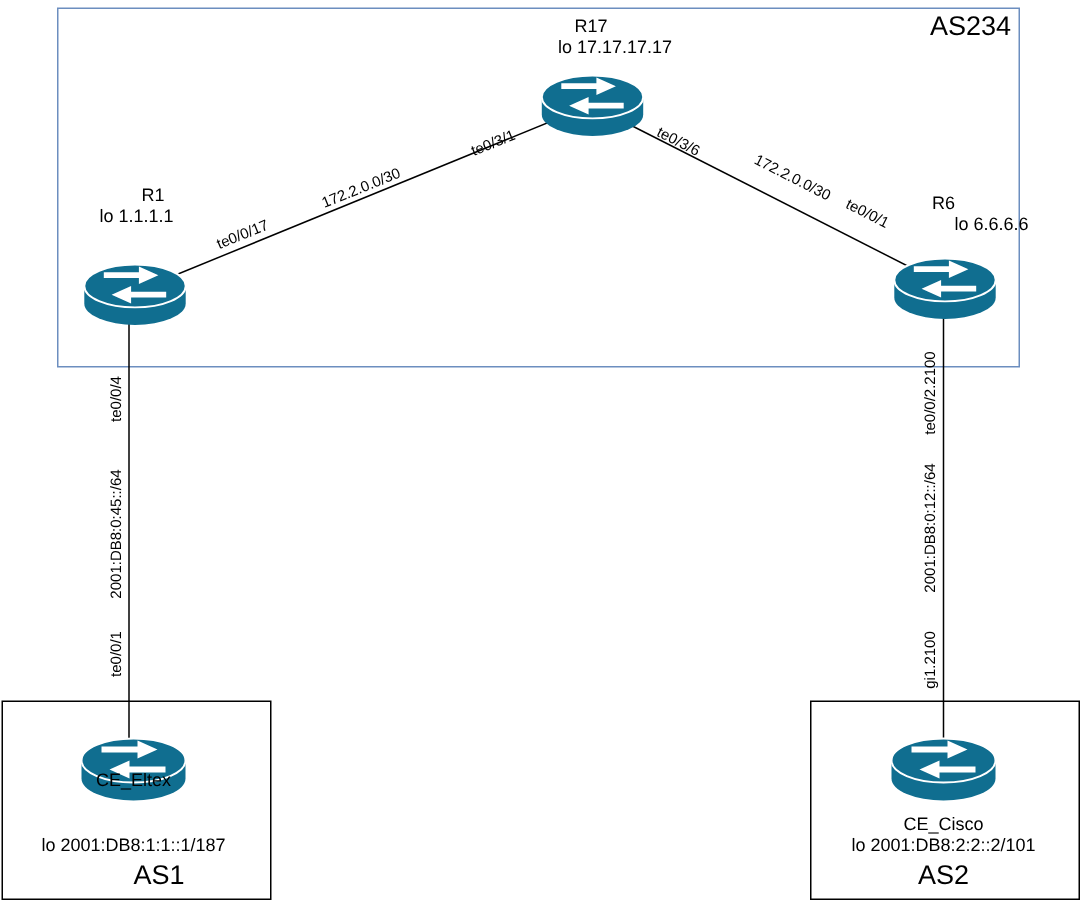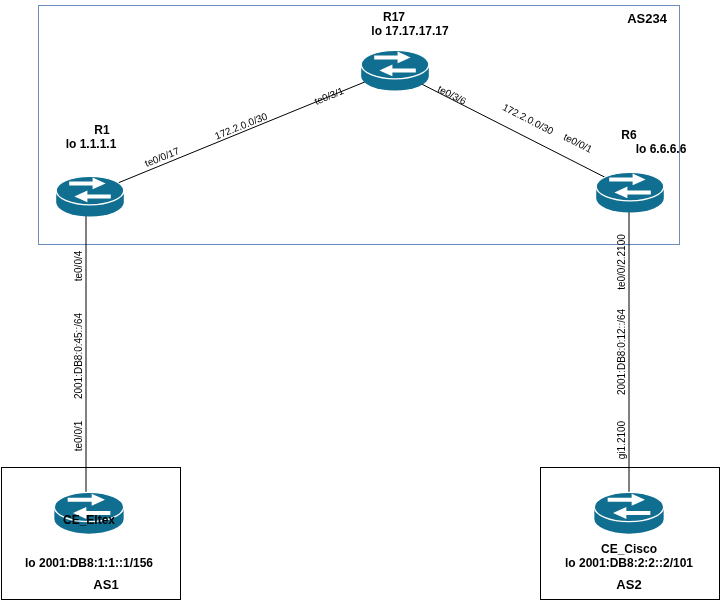--- a/index.html
+++ b/index.html
@@ -14,24 +14,24 @@
 
   .wires { position:absolute; left:0; top:0; z-index:2; }
   .wires line { stroke: var(--link-color,#000); stroke-width:1; }
 
   .router { position:absolute; z-index:3; }
   .router svg { display:block; }
   .router-top  { fill: var(--router-fill,#106e90); stroke:#fff; stroke-width:2; }
   .router-body { fill: var(--router-fill,#106e90); }
   .router-arrow{ fill:#fff; }
 
-  .lbl { position:absolute; z-index:4; transform:translate(-50%,-50%); white-space:nowrap; text-align:center;font-weight:bold; }
+  .lbl { position:absolute; z-index:4; transform:translate(-50%,-50%); white-space:nowrap; text-align:center; }
   .name-lbl { font-size:12px; }
   .lo-lbl   { font-size:12px; }
-  .as-lbl   { font-size:13px; }
+  .as-lbl   { font-size:18px; }
   .llbl { position:absolute; z-index:4; font-size:10px; white-space:nowrap;
           transform:translate(-50%,-50%) rotate(var(--r,0deg)); }
 </style>
 </head>
 <body>
 
 <div id="canvas">
 
   <svg width="0" height="0" style="position:absolute" aria-hidden="true">
     <defs>
@@ -88,21 +88,21 @@
   <div class="lbl name-lbl" style="left:394px; top:17px;">R17</div>
   <div class="lbl lo-lbl" style="left:394px; top:31px;padding-left:32px;">lo 17.17.17.17</div>
 
   <div class="lbl name-lbl" style="left:102px; top:130px;">R1</div>
   <div class="lbl lo-lbl" style="left:91px; top:144px;">lo 1.1.1.1</div>
 
   <div class="lbl name-lbl" style="left:629px; top:135px;">R6</div>
   <div class="lbl lo-lbl" style="left:661px; top:149px;">lo 6.6.6.6</div>
 
   <div class="lbl name-lbl" style="left:89px; top:520px;">CE_Eltex</div>
-  <div class="lbl lo-lbl" style="left:89px; top:563px;">lo 2001:DB8:1:1::1/156</div>
+  <div class="lbl lo-lbl" style="left:89px; top:563px;">lo 2001:DB8:1:1::1/187</div>
 
   <div class="lbl name-lbl" style="left:629px; top:549px;">CE_Cisco</div>
   <div class="lbl lo-lbl" style="left:629px; top:563px;">lo 2001:DB8:2:2::2/101</div>
 
   <div class="llbl" style="left:162px; top:157px; --r:-22deg;">te0/0/17</div>
   <div class="llbl" style="left:241px; top:126px; --r:-22deg;">172.2.0.0/30</div>
   <div class="llbl" style="left:329px; top:96px;  --r:-22deg;">te0/3/1</div>
 
   <div class="llbl" style="left:452px; top:95px;  --r:27deg;">te0/3/6</div>
   <div class="llbl" style="left:528px; top:119px; --r:27deg;">172.2.0.0/30</div>

